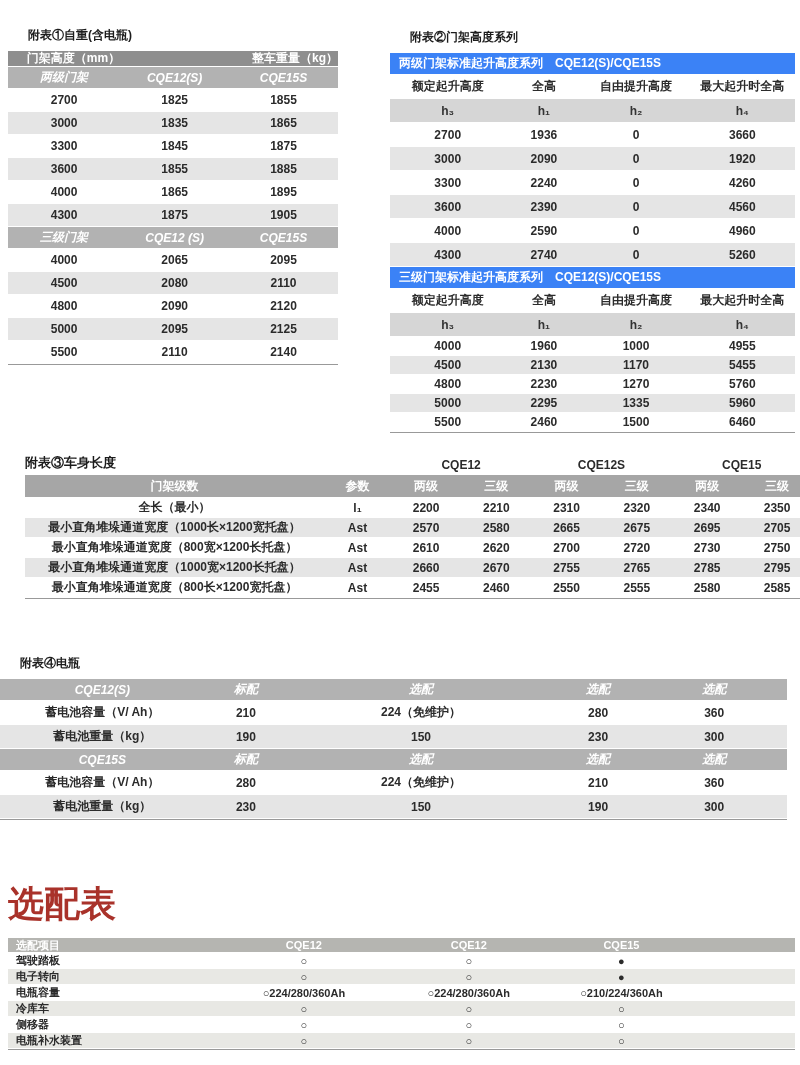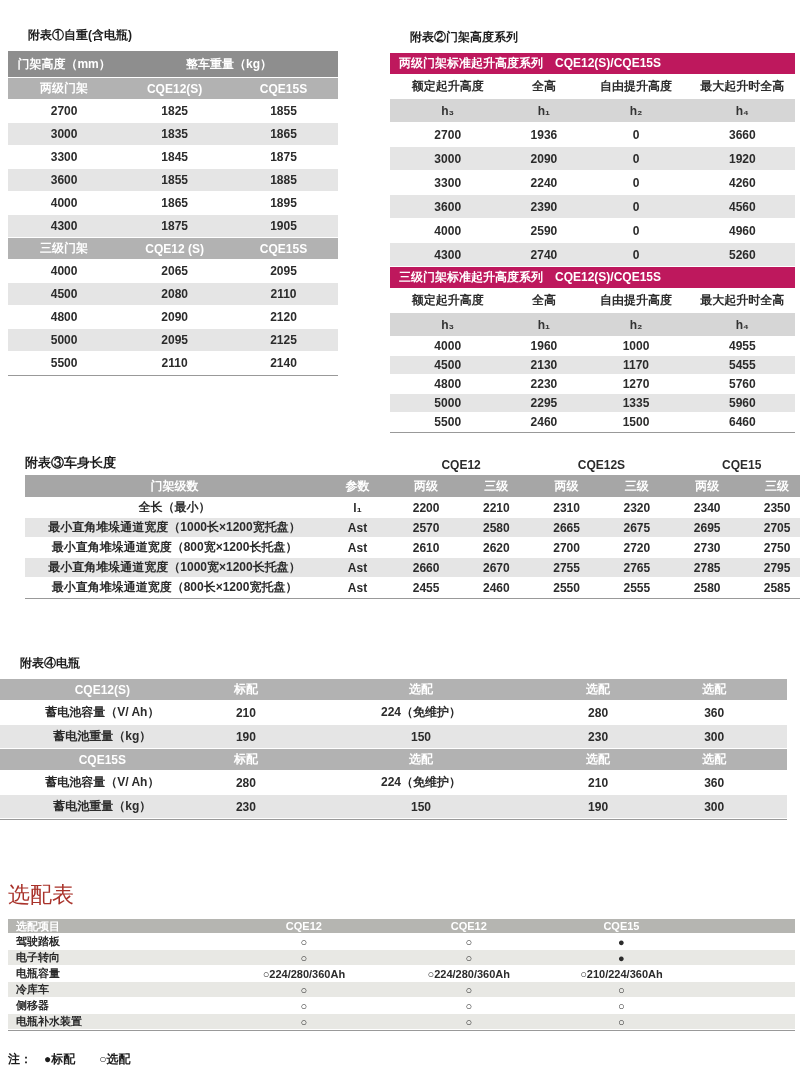--- a/index.html
+++ b/index.html
@@ -25,37 +25,37 @@
     display: grid;
     align-items: center;
     text-align: center;
     font-size: 12px;
     font-weight: 700;
     border-bottom: 1px solid #fff;
   }
   .cell { overflow: hidden; white-space: nowrap; }
 
   .hdr-dark  { background: #8e8e8e; color: #ffffff; }
-  .hdr-mid   { background: #b2b2b2; color: #ffffff; }
+  .hdr-mid   { background: #b2b2b2; color: #ffffff; font-style: italic; }
   .hdr-mid2  { background: #a6a6a6; color: #ffffff; }
   .hdr-light { background: #d6d6d6; color: #333333; }
   .colhdr    { background: #ffffff; color: #2b2b2b; }
   .rows .row:nth-child(even) { background: #e5e5e5; }
 
   
   .t1 .row { grid-template-columns: 34% 33% 33%; height: 23px; }
-  .t1 .hrow1 { grid-template-columns: 34% 66%; height: 27px; }
+  .t1 .hrow1 { grid-template-columns: 34% 66%; height: 16px; text-align: right; }
   .t1 .hrow2, .t1 .sechdr { height: 22px; }
 
   
   .t2 .row { grid-template-columns: 28.5% 19% 26.5% 26%; height: 24px; }
   .t2 .sec-title {
     display: flex; align-items: center;
     height: 22px; padding-left: 9px;
-    background: #be185d; color: #fff;
+    background: #3b82f6; color: #fff;
     font-size: 12px; font-weight: 700;
     border-bottom: 1px solid #fff;
   }
   .t2 .rows2 .row { height: 19px; }
 
   
   .grp-row {
     display: grid; align-items: end;
     grid-template-columns: 46.5% 17.83% 17.83% 17.84%;
     height: 20px; margin-bottom: 3px;
@@ -63,21 +63,21 @@
   }
   .grp-row .title-cell { font-size: 13px; color: #1c1c1c; text-align: left; }
   .t3 .row { grid-template-columns: 38% 8.5% 8.93% 8.93% 8.93% 8.93% 8.93% 8.85%; height: 20px; }
   .t3 .hdr { height: 23px; }
 
   
   .t4 .row { grid-template-columns: 26% 10.5% 34% 11% 18.5%; height: 24px; }
   .t4 .hdr { height: 22px; }
 
   
-  .opt-title { font-size: 22px; font-weight: 400; color: #a9322a; margin-bottom: 9px; }
+  .opt-title { font-size: 36px; font-weight: 700; color: #a9322a; margin-bottom: 9px; }
   .t5 .row { grid-template-columns: 26.5% 22.2% 19.7% 19.1%; height: 16px; font-size: 11px; }
   .t5 .hdr { height: 15px; background: #b5b5b1; color: #fff; }
   .t5 .row .cell:first-child { text-align: left; padding-left: 8px; }
   .t5 .rows .row:nth-child(even) { background: #e8e8e4; }
   .note { margin-top: 20px; font-size: 12px; font-weight: 700; color: #1c1c1c; }
 </style>
 </head>
 <body>
 
 <div class="block" id="b1">

